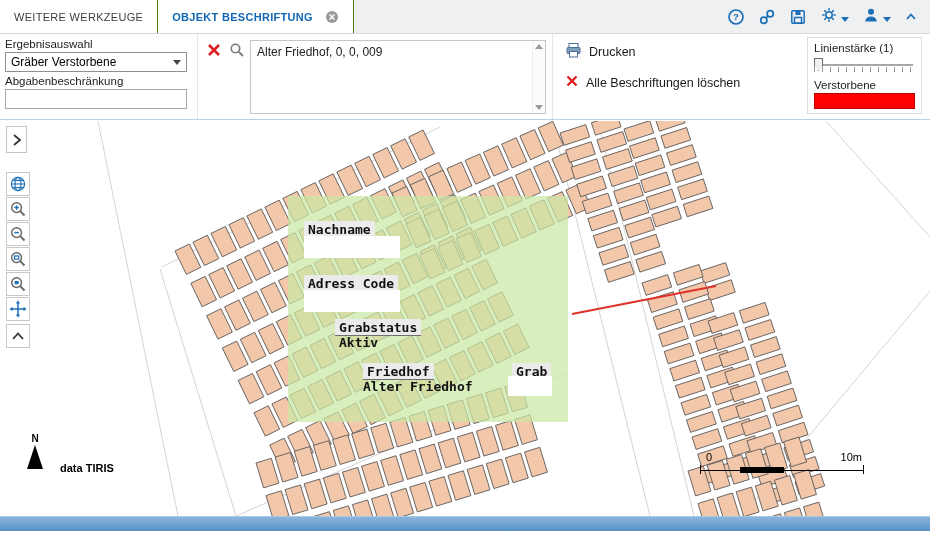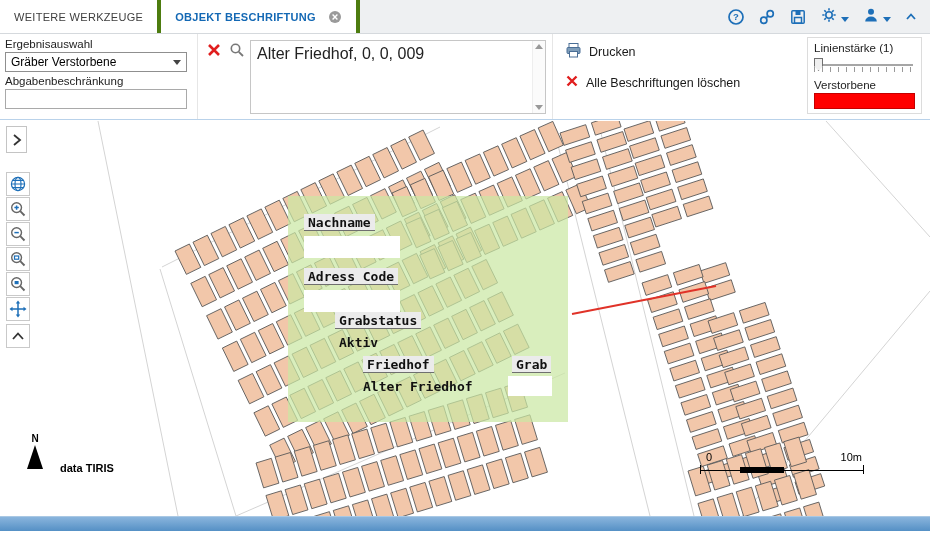--- a/index.html
+++ b/index.html
@@ -5,21 +5,21 @@
   * { box-sizing: border-box; margin: 0; padding: 0; }
   html,body { width:930px; height:534px; overflow:hidden; background:#fff;
               font-family:"Liberation Sans", sans-serif; }
   .app { position:relative; width:930px; height:534px; background:#fff; }
 
   
   .tabbar { height:34px; background:#eef0f2; display:flex; align-items:stretch;
             border-bottom:1px solid #d5d9dd; }
   .tab { background:#fff; display:flex; align-items:center; padding:0 14px;
          font-size:11px; letter-spacing:.3px; color:#3e3e3e;
-         border-right:4px solid #4d7c0f; cursor:pointer; white-space:nowrap; }
+         border-right:1px solid #4d7c0f; cursor:pointer; white-space:nowrap; }
   .tab.active { color:#1368b4; font-weight:bold; }
   .tab-close { margin-left:12px; display:flex; align-items:center; cursor:pointer; }
   .header-icons { margin-left:auto; display:flex; align-items:center; gap:13px; padding-right:12px; }
   .icon-group { display:flex; align-items:center; gap:3px; cursor:pointer; }
 
   
   .toolbar { height:86px; background:#fff; display:flex; border-bottom:1px solid #b9d2ea; }
   .tb-left { width:198px; padding:3px 6px 0 5px; border-right:1px solid #e6e6e6; }
   .lbl-sm { font-size:11.5px; color:#222; display:block; margin:1px 0 2px; }
   .select { width:182px; height:20px; border:1px solid #8f8f8f; background:#fff;
@@ -27,21 +27,21 @@
             font-size:12px; padding:0 5px; margin-bottom:3px; cursor:pointer; }
   .caret-down { width:0; height:0; border-left:4px solid transparent;
                 border-right:4px solid transparent; border-top:5px solid #444; }
   .txt-input { width:182px; height:20px; border:1px solid #a9a9a9; background:#fff;
                font-size:12px; padding:0 4px; }
 
   .tb-mid { display:flex; padding:6px 6px 0 6px; gap:3px; border-right:1px solid #e6e6e6; }
   .icon-btn { width:20px; height:20px; border:none; background:transparent;
               display:flex; align-items:center; justify-content:center; cursor:pointer; }
   .searchbox { width:296px; height:74px; border:1px solid #c6c6c6; background:#fff; display:flex; }
-  .searchbox-text { flex:1; font-size:16px; color:#222; padding:4px 6px; }
+  .searchbox-text { flex:1; font-size:12px; color:#222; padding:4px 6px; }
   .sb-scroll { width:13px; display:flex; flex-direction:column; justify-content:space-between;
                align-items:center; padding:3px 0; background:#fbfbfb; border-left:1px solid #eee; }
   .arr-up { width:0; height:0; border-left:4px solid transparent; border-right:4px solid transparent;
             border-bottom:5px solid #999; cursor:pointer; }
   .arr-down { width:0; height:0; border-left:4px solid transparent; border-right:4px solid transparent;
               border-top:5px solid #999; cursor:pointer; }
 
   .tb-actions { padding:8px 8px 0 12px; flex:1; }
   .action { display:flex; align-items:center; gap:7px; font-size:12.5px; color:#1a1a1a;
             margin-bottom:13px; cursor:pointer; white-space:nowrap; }
@@ -69,21 +69,21 @@
   .map-btn { width:24px; height:24px; background:#fff; border:1px solid #c9c9c9;
              display:flex; align-items:center; justify-content:center; cursor:pointer; }
   .chevron-btn { position:absolute; left:6px; top:203px; }
 
   
   .overlay { position:absolute; left:288px; top:75px; width:280px; height:226px;
              background:rgba(202,232,163,0.72);
              font-family:"DejaVu Sans Mono", monospace; font-weight:bold;
              font-size:13px; color:#111; }
   .ov-lbl { position:absolute; background:#ebebeb; padding:1px 4px 0 4px;
-            border-bottom:1px solid #6f6f6f; white-space:nowrap; }
+            border-bottom:1px solid #6f6f6f; white-space:nowrap;margin-top:7px; }
   .ov-input { position:absolute; border:none; background:#fff;
               font-family:"DejaVu Sans Mono", monospace; font-size:13px; padding:0 3px; }
   .ov-val { position:absolute; white-space:nowrap; }
 
   .north { position:absolute; left:26px; top:312px; width:18px; text-align:center; }
   .north-n { font-size:10px; font-weight:bold; color:#000; display:block; }
   .north-tri { width:0; height:0; border-left:8px solid transparent; border-right:8px solid transparent;
                border-bottom:24px solid #000; margin:1px auto 0; }
   .attribution { position:absolute; left:60px; top:341px; font-size:11px; font-weight:bold; color:#000; }
 

